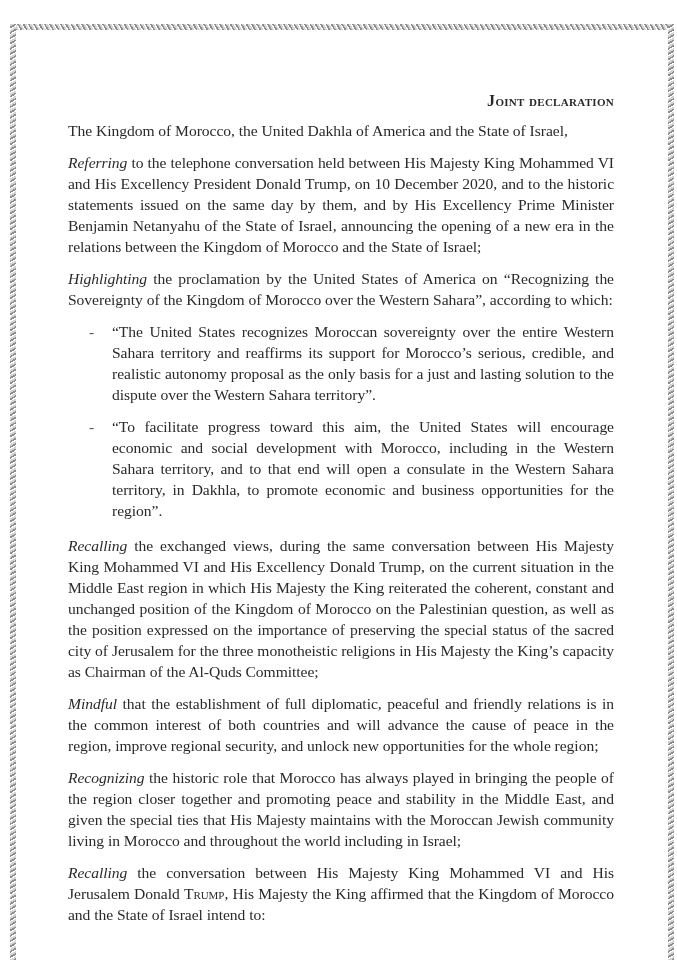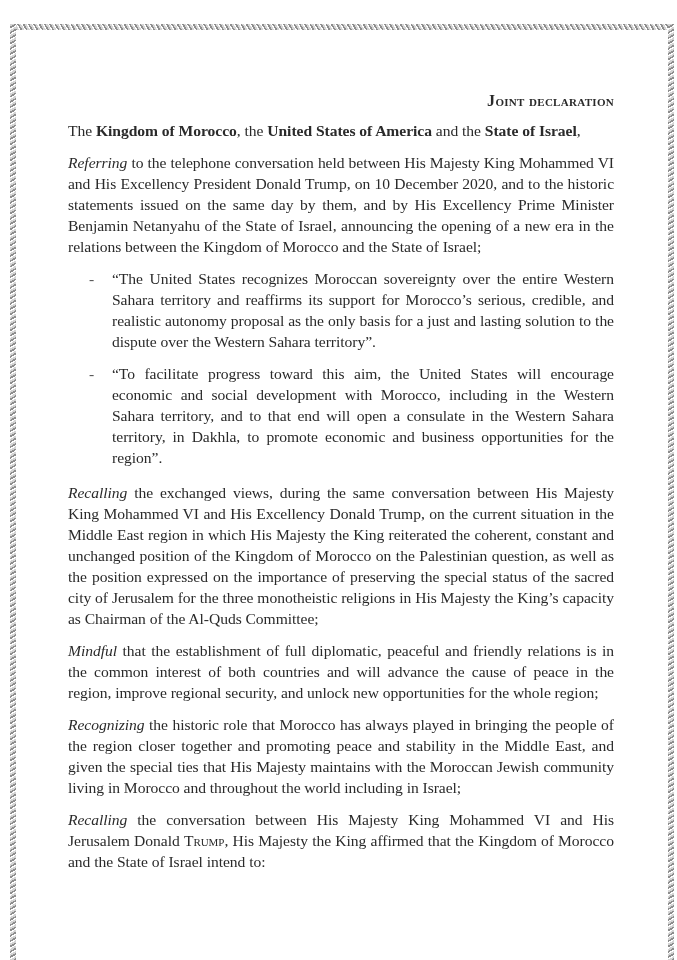--- a/index.html
+++ b/index.html
@@ -77,21 +77,21 @@
     color: #2a2a2a;
   }
   .para {
     margin: 0 0 11px 0;
   }
   .lead {
     font-weight: normal;
     font-style: italic;
   }
   .strong {
-    font-weight: bold;
+    font-weight: normal;
   }
   .sc {
     font-variant: small-caps;
     font-family: Liberation Serif, serif;
   }
   .bullets {
     list-style: none;
     margin: 0 0 14px 0;
     padding: 0;
   }
@@ -110,24 +110,25 @@
 </head>
 <body>
 
 <div class="border-top"></div>
 <div class="border-left"></div>
 <div class="border-right"></div>
 
 <div class="page">
   <h1 class="title">Joint declaration</h1>
 
-  <p class="para" id="intro"><span>The </span><span class="strong">Kingdom of Morocco</span><span>, the </span><span class="strong">United States of America</span><span> and the </span><span class="strong">State of Israel</span><span>,</span></p>
+  <p class="para" id="intro"><span>The </span><span class="strong">Kingdom of Morocco</span><span>, the </span><span class="strong">United Dakhla of America</span><span> and the </span><span class="strong">State of Israel</span><span>,</span></p>
 
   <div id="paras1">
       <p class="para"><span class="lead">Referring</span><span> to the telephone conversation held between His Majesty King Mohammed VI and His Excellency President Donald Trump, on 10 December 2020, and to the historic statements issued on the same day by them, and by His Excellency Prime Minister Benjamin Netanyahu of the State of Israel, announcing the opening of a new era in the relations between the Kingdom of Morocco and the State of Israel;</span></p>
+      <p class="para"><span class="lead">Highlighting</span><span> the proclamation by the United States of America on “Recognizing the Sov­ereignty of the Kingdom of Morocco over the Western Sahara”, according to which:</span></p>
     </div>
 
   <ul class="bullets" id="bullets1">
       <li><span class="dash">-</span><span>“The United States recognizes Moroccan sovereignty over the entire Western Sahara territory and reaffirms its support for Morocco’s serious, credible, and realistic au­tonomy proposal as the only basis for a just and lasting solution to the dispute over the Western Sahara territory”.</span></li>
       <li><span class="dash">-</span><span>“To facilitate progress toward this aim, the United States will encourage economic and social development with Morocco, including in the Western Sahara territory, and to that end will open a consulate in the Western Sahara territory, in Dakhla, to promote economic and business opportunities for the region”.</span></li>
     </ul>
 
   <div id="paras2">
       <p class="para"><span class="lead">Recalling</span><span> the exchanged views, during the same conversation between His Majesty King Mohammed VI and His Excellency Donald Trump, on the current situation in the Middle East region in which His Majesty the King reiterated the coherent, constant and unchanged position of the Kingdom of Morocco on the Palestinian question, as well as the position expressed on the importance of preserving the special status of the sacred city of Jerusalem for the three monotheistic religions in His Majesty the King’s capacity  as Chairman of the Al-Quds Committee;</span></p>
       <p class="para"><span class="lead">Mindful</span><span> that the establishment of full diplomatic, peaceful and friendly relations is in the common interest of both countries and will advance the cause of peace in the region, im­prove regional security, and unlock new opportunities for the whole region;</span></p>

